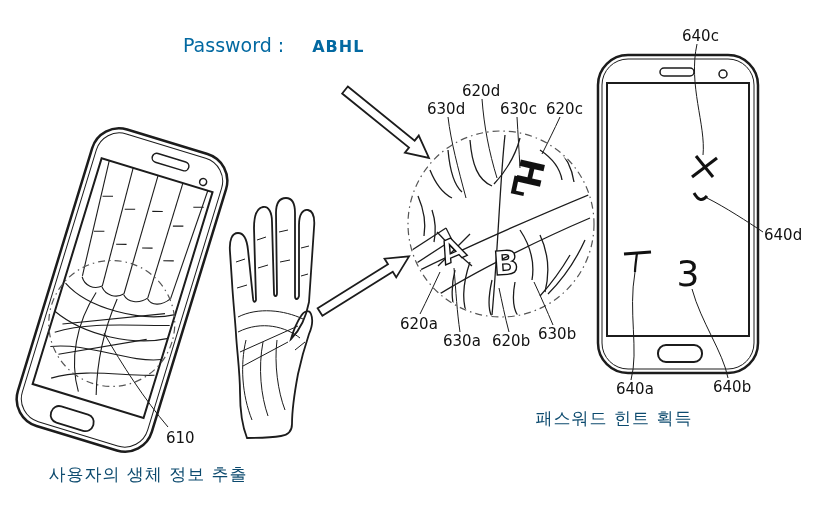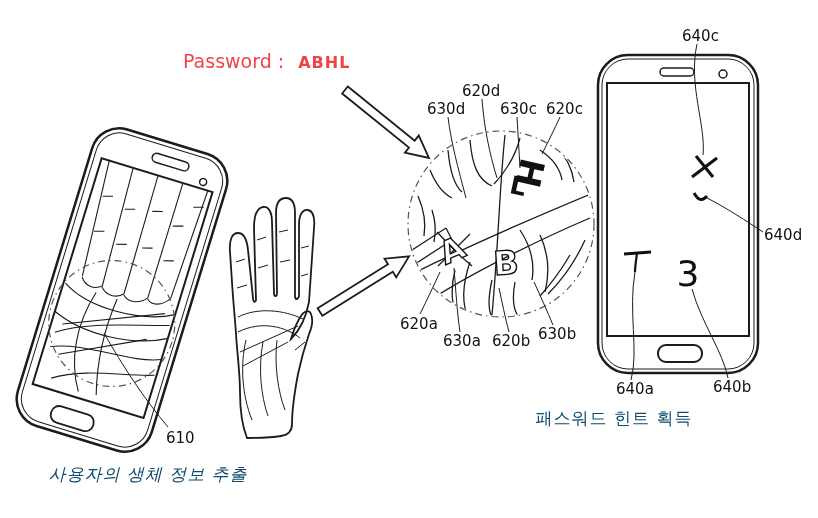--- a/index.html
+++ b/index.html
@@ -1,23 +1,23 @@
 <!DOCTYPE html>
 <html><head>
 <meta charset="utf-8">
 <style>
   html,body{margin:0;padding:0;background:#fff;}
   .stage{position:relative;width:818px;height:518px;background:#ffffff;overflow:hidden;
          font-family:"DejaVu Sans","Liberation Sans",sans-serif;color:#111;}
   .stage svg{position:absolute;left:0;top:0;}
-  .password-line{position:absolute;left:183px;top:50px;display:flex;align-items:baseline;gap:14px;
-                 font-size:19px;color:#ef4444;}
+  .password-line{position:absolute;left:183px;top:34px;display:flex;align-items:baseline;gap:28px;
+                 font-size:19px;color:#0369a1;}
   .password-line .pw-value{font-weight:bold;font-size:16px;letter-spacing:1px;}
   .caption{position:absolute;font-size:17px;letter-spacing:1px;color:#0c4a6e;white-space:nowrap;}
-  .caption-left{left:42px;top:463px;width:212px;text-align:center;font-style:italic;}
+  .caption-left{left:42px;top:463px;width:212px;text-align:center;}
   .caption-right{left:528px;top:407px;width:172px;text-align:center;}
   text.ref{font-size:15px;fill:#111;}
   .ink{stroke:#1c1c1c;fill:none;}
 </style>
 </head>
 <body>
 
 <div class="stage">
 
   <div class="password-line">

